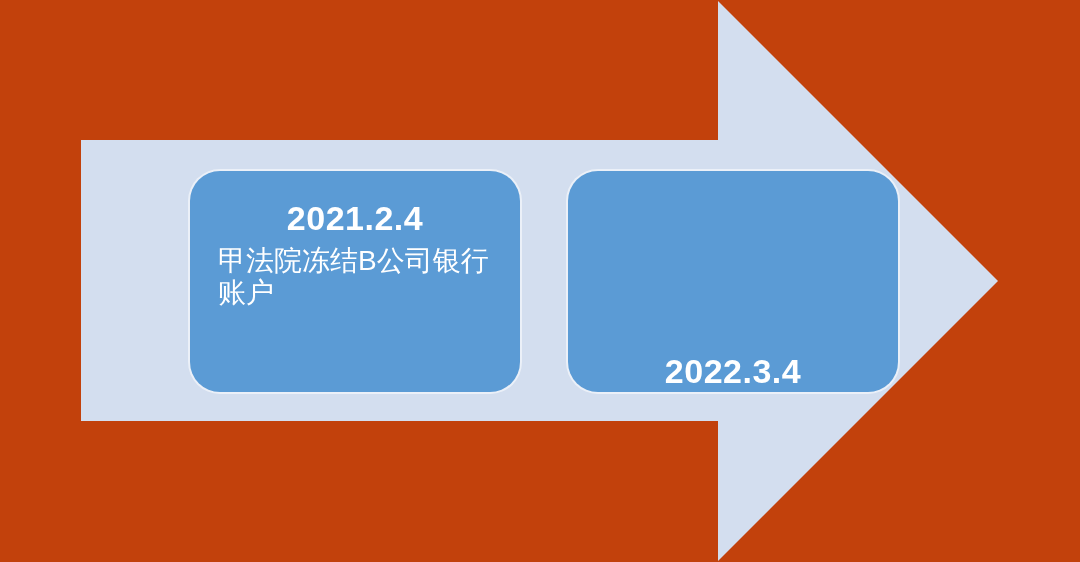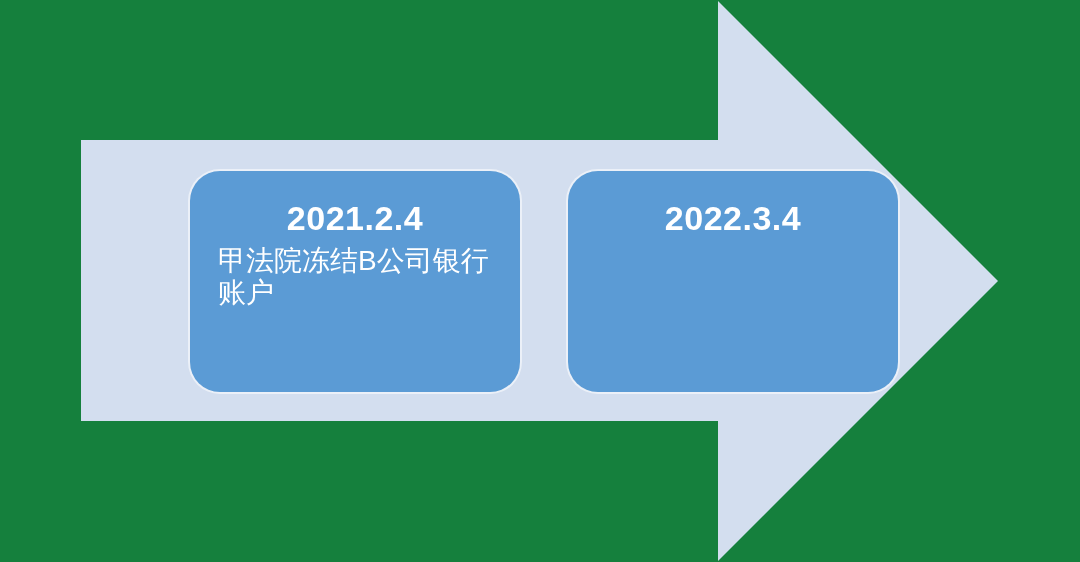--- a/index.html
+++ b/index.html
@@ -10,21 +10,21 @@
   }
   body {
     font-family: "Liberation Sans", "DejaVu Sans", sans-serif;
   }
 
   #diagram-canvas {
     position: relative;
     width: 1080px;
     height: 562px;
     overflow: hidden;
-    background: #15803d;
+    background: #c2410c;
   }
 
   
   #arrow-shape {
     position: absolute;
     left: 0;
     top: 0;
     width: 1080px;
     height: 562px;
   }
@@ -39,21 +39,21 @@
     border-radius: 30px;
     background: #5B9BD5;
     box-shadow: 0 0 0 2px rgba(255,255,255,0.55);
     padding: 0 28px;
     display: flex;
     flex-direction: column;
     overflow: hidden;
   }
 
   #milestone-card-0 { left: 190px; }
-  #milestone-card-1 { left: 568px; }
+  #milestone-card-1 { left: 568px; justify-content: flex-end; }
 
   .card-date {
     margin-top: 26px;
     text-align: center;
     color: #FFFFFF;
     font-size: 34px;
     font-weight: bold;
     line-height: 42px;
     letter-spacing: 0.5px;
     white-space: nowrap;

